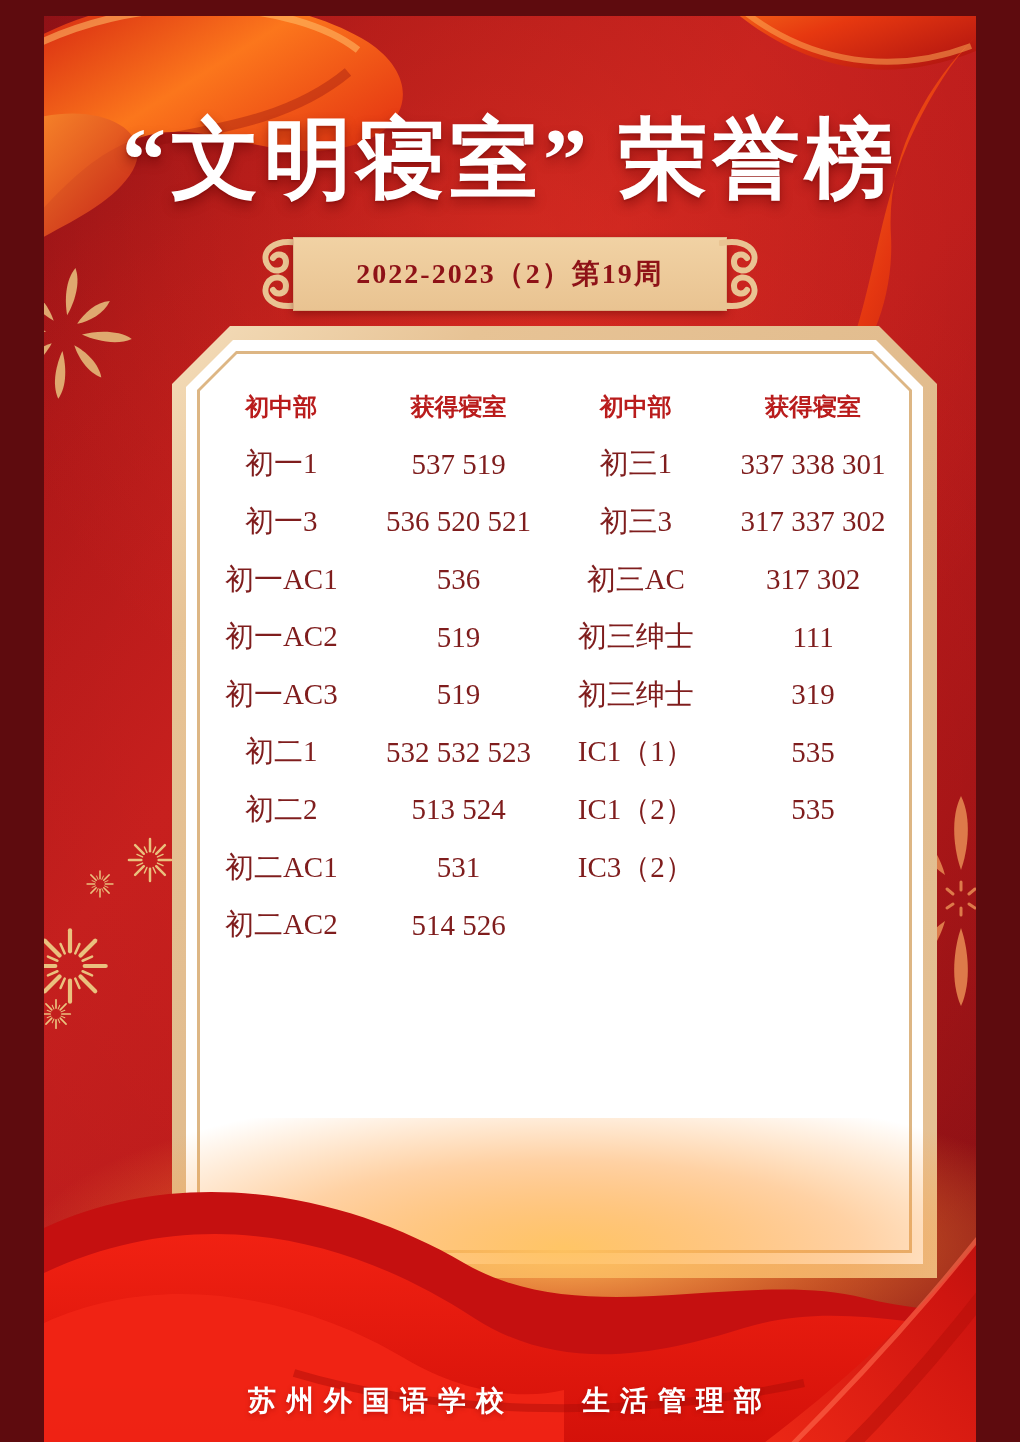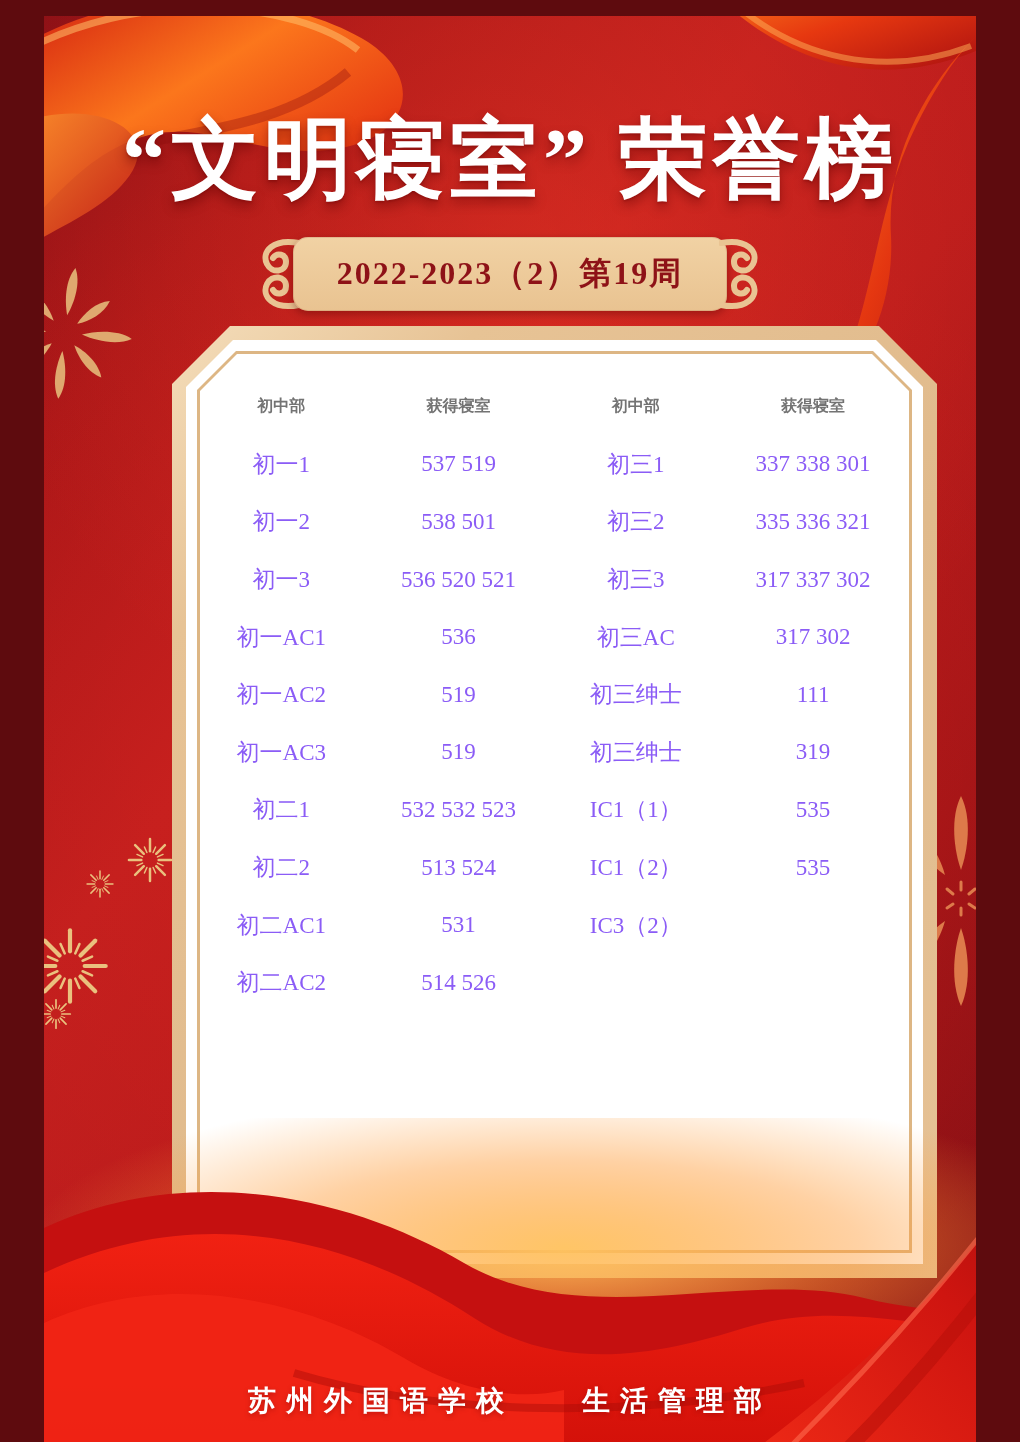--- a/index.html
+++ b/index.html
@@ -33,21 +33,21 @@
   }
 
   
   .banner{ position:absolute; top:221px; left:50%; transform:translateX(-50%);
     width:492px; height:74px; z-index:5; }
   .banner-rect{
     position:absolute; left:29px; right:29px; top:0; bottom:0;
     background:linear-gradient(180deg,#f1d2a4,#e9c391);
     box-shadow:0 3px 8px rgba(80,0,0,.4), inset 0 0 0 1px rgba(150,40,25,.15);
     display:flex; align-items:center; justify-content:center;
-    font-size:32px; font-weight:700; color:#8e1217; letter-spacing:2px; white-space:nowrap;border-radius:15px;
+    font-size:28px; font-weight:700; color:#8e1217; letter-spacing:2px; white-space:nowrap;
   }
   .scroll-end{ position:absolute; top:-3px; width:42px; height:80px; }
   .scroll-left{ left:-5px; }
   .scroll-right{ right:-5px; transform:scaleX(-1); }
 
   
   .card-frame{
     position:absolute; left:128px; top:310px; width:765px; height:952px; z-index:2;
     background:linear-gradient(135deg,#f4ddba 0%,#e7c395 18%,#e0ba8c 55%,#e6c296 100%);
     clip-path:polygon(58px 0, calc(100% - 58px) 0, 100% 58px, 100% 100%, 0 100%, 0 58px);
@@ -64,22 +64,22 @@
     position:absolute; inset:3px; background:#ffffff;
     clip-path:polygon(37px 0, calc(100% - 37px) 0, 100% 37px, 100% 100%, 0 100%, 0 37px);
   }
 
   
   .table-wrap{ position:absolute; inset:0; padding-top:24px; }
   .t-row{
     display:grid; grid-template-columns:1fr 1.18fr 1fr 1.18fr;
     height:57.6px; align-items:center; text-align:center;
   }
-  .t-row .cell{ font-size:23px; color:#8b5cf6; white-space:nowrap; }
-  .t-head .cell{ font-size:16px; font-weight:700; color:#737373; }
+  .t-row .cell{ font-size:29px; color:#7f1d1d; white-space:nowrap; }
+  .t-head .cell{ font-size:24px; font-weight:700; color:#b91c1c; }
 
   
   .waves{ position:absolute; left:0; bottom:0; width:1020px; height:340px; z-index:4; }
 
   
   .footer{
     position:absolute; left:0; right:0; top:1366px; z-index:6;
     display:flex; justify-content:center; gap:68px;
     color:#ffffff; font-size:28px; font-weight:600; letter-spacing:10px; white-space:nowrap;
     text-shadow:0 2px 5px rgba(120,0,0,.4);
@@ -219,26 +219,20 @@
               <span class="cell">获得寝室</span>
             </div>
             <div id="rows-host">
                 <div class="t-row">
                   <span class="cell">初一1</span>
                   <span class="cell">537 519</span>
                   <span class="cell">初三1</span>
                   <span class="cell">337 338 301</span>
                 </div>
                 <div class="t-row">
-                  <span class="cell">初一2</span>
-                  <span class="cell">538 501</span>
-                  <span class="cell">初三2</span>
-                  <span class="cell">335 336 321</span>
-                </div>
-                <div class="t-row">
                   <span class="cell">初一3</span>
                   <span class="cell">536 520 521</span>
                   <span class="cell">初三3</span>
                   <span class="cell">317 337 302</span>
                 </div>
                 <div class="t-row">
                   <span class="cell">初一AC1</span>
                   <span class="cell">536</span>
                   <span class="cell">初三AC</span>
                   <span class="cell">317 302</span>

